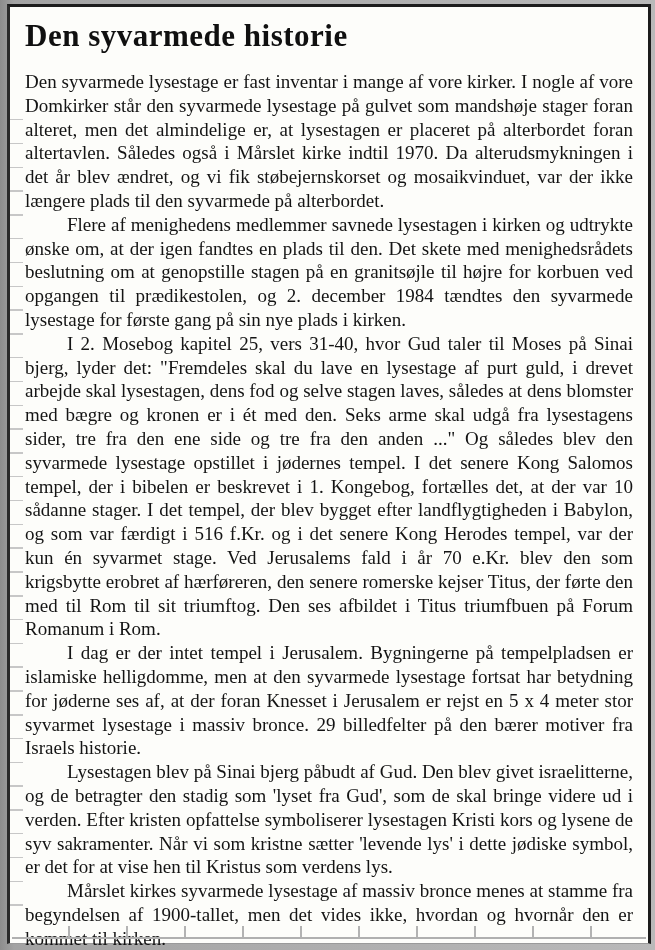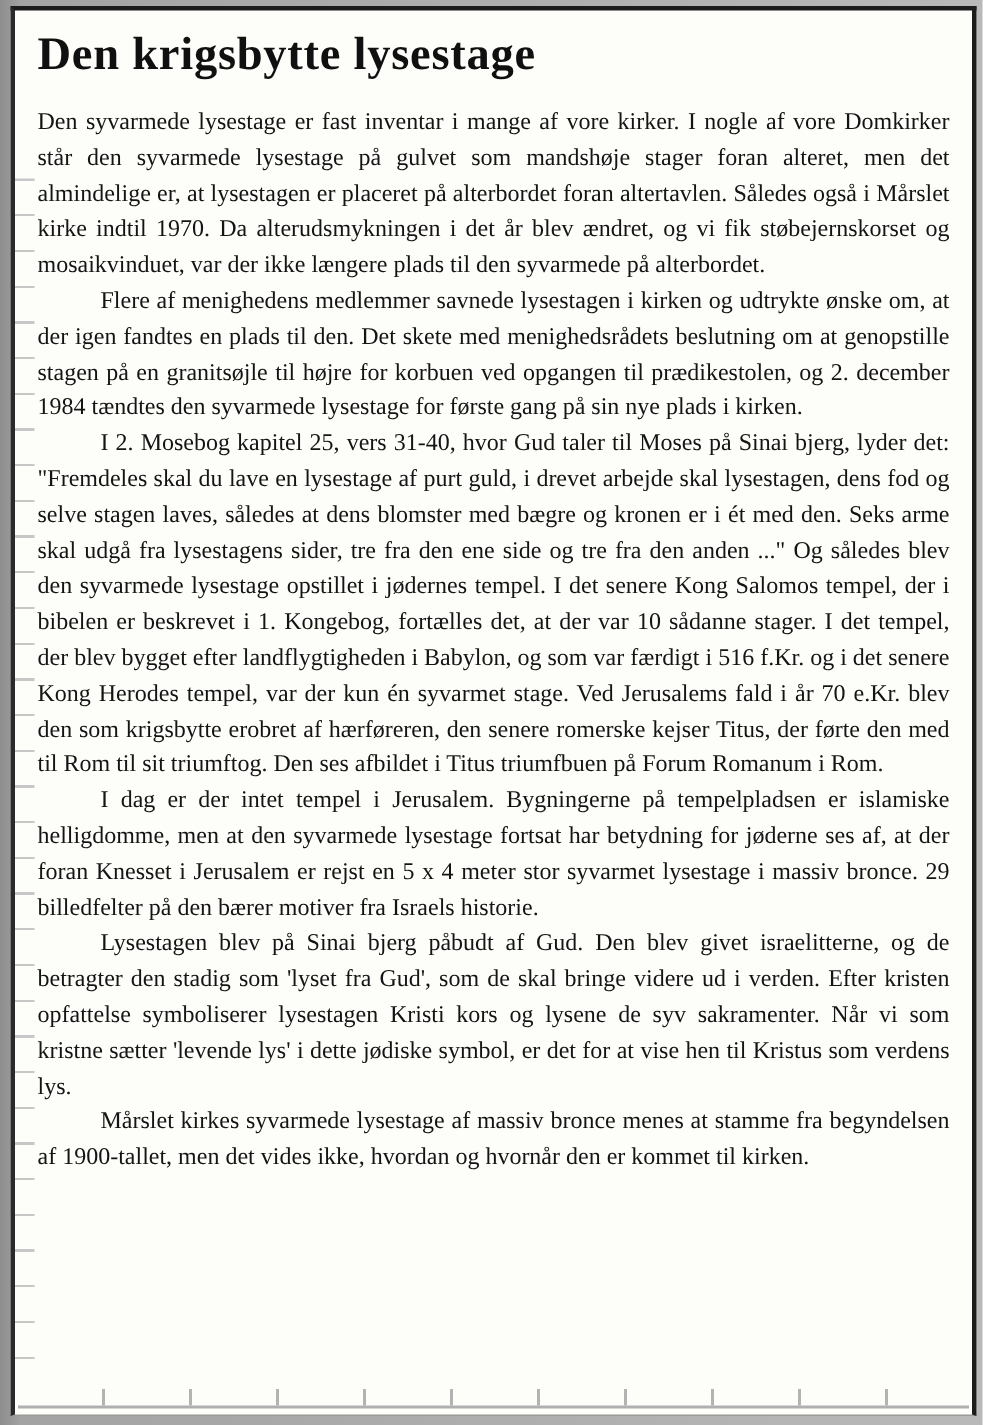--- a/index.html
+++ b/index.html
@@ -69,36 +69,36 @@
   .page-title {
     font-size: 31px;
     font-weight: bold;
     color: #101010;
     margin: 2px 0 15px 0;
     line-height: 38px;
     letter-spacing: 0.5px;
   }
   .para {
     margin: 0;
-    font-size: 16px;
+    font-size: 19px;
     line-height: 23.8px;
     color: #141414;
     text-align: justify;
   }
   .para.indent {
     text-indent: 42px;
   }
 </style>
 </head>
 <body>
 
 <div class="scan">
   <div class="page">
     <div class="content">
-      <h1 class="page-title">Den krigsbytte lysestage</h1>
+      <h1 class="page-title">Den syvarmede historie</h1>
       <p class="para">Den syvarmede lysestage er fast inventar i mange af vore kirker. I nogle af vore Domkirker står den syvarmede lysestage på gulvet som mandshøje stager foran alteret, men det almindelige er, at lysestagen er placeret på alterbordet foran altertavlen. Således også i Mårslet kirke indtil 1970. Da alterudsmykningen i det år blev ændret, og vi fik støbejernskorset og mosaikvinduet, var der ikke længere plads til den syvarmede på alterbordet.</p>
       <p class="para indent">Flere af menighedens medlemmer savnede lysestagen i kirken og udtrykte ønske om, at der igen fandtes en plads til den. Det skete med menighedsrådets beslutning om at genopstille stagen på en granitsøjle til højre for korbuen ved opgangen til prædikestolen, og 2. december 1984 tændtes den syvarmede lysestage for første gang på sin nye plads i kirken.</p>
       <p class="para indent">I 2. Mosebog kapitel 25, vers 31-40, hvor Gud taler til Moses på Sinai bjerg, lyder det: "Fremdeles skal du lave en lysestage af purt guld, i drevet arbejde skal lysestagen, dens fod og selve stagen laves, således at dens blomster med bægre og kronen er i ét med den. Seks arme skal udgå fra lysestagens sider, tre fra den ene side og tre fra den anden ..." Og således blev den syvarmede lysestage opstillet i jødernes tempel. I det senere Kong Salomos tempel, der i bibelen er beskrevet i 1. Kongebog, fortælles det, at der var 10 sådanne stager. I det tempel, der blev bygget efter landflygtigheden i Babylon, og som var færdigt i 516 f.Kr. og i det senere Kong Herodes tempel, var der kun én syvarmet stage. Ved Jerusalems fald i år 70 e.Kr. blev den som krigsbytte erobret af hærføreren, den senere romerske kejser Titus, der førte den med til Rom til sit triumftog. Den ses afbildet i Titus triumfbuen på Forum Romanum i Rom.</p>
       <p class="para indent">I dag er der intet tempel i Jerusalem. Bygningerne på tempelpladsen er islamiske helligdomme, men at den syvarmede lysestage fortsat har betydning for jøderne ses af, at der foran Knesset i Jerusalem er rejst en 5 x 4 meter stor syvarmet lysestage i massiv bronce. 29 billedfelter på den bærer motiver fra Israels historie.</p>
       <p class="para indent">Lysestagen blev på Sinai bjerg påbudt af Gud. Den blev givet israelitterne, og de betragter den stadig som 'lyset fra Gud', som de skal bringe videre ud i verden. Efter kristen opfattelse symboliserer lysestagen Kristi kors og lysene de syv sakramenter. Når vi som kristne sætter 'levende lys' i dette jødiske symbol, er det for at vise hen til Kristus som verdens lys.</p>
       <p class="para indent">Mårslet kirkes syvarmede lysestage af massiv bronce menes at stamme fra begyndelsen af 1900-tallet, men det vides ikke, hvordan og hvornår den er kommet til kirken.</p>
     </div>
     <div class="left-marks"></div>
     <div class="bottom-ruler"></div>
   </div>

